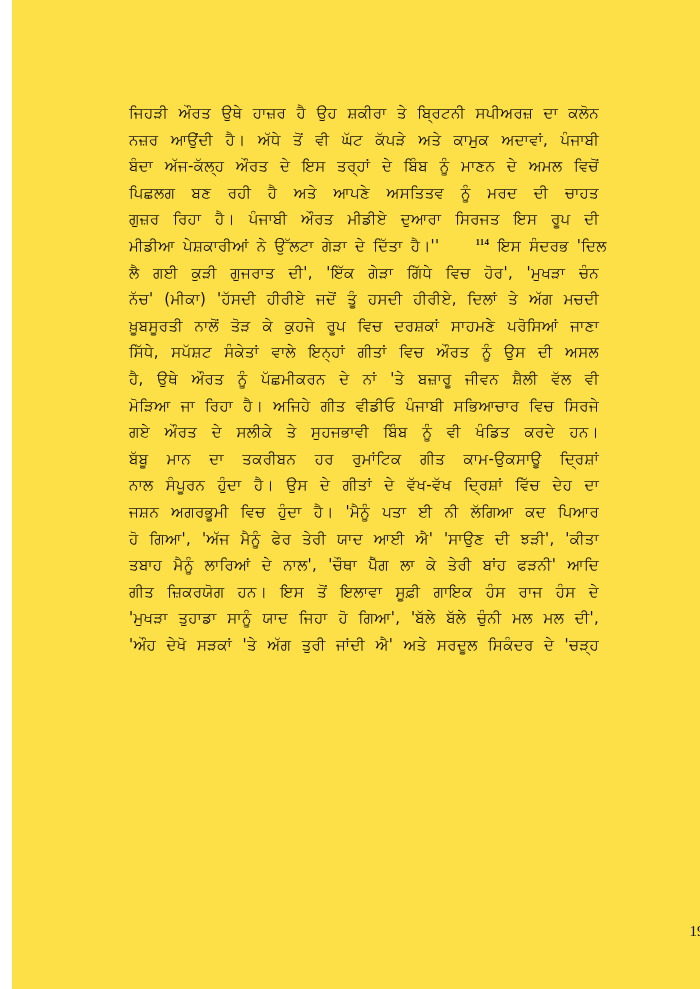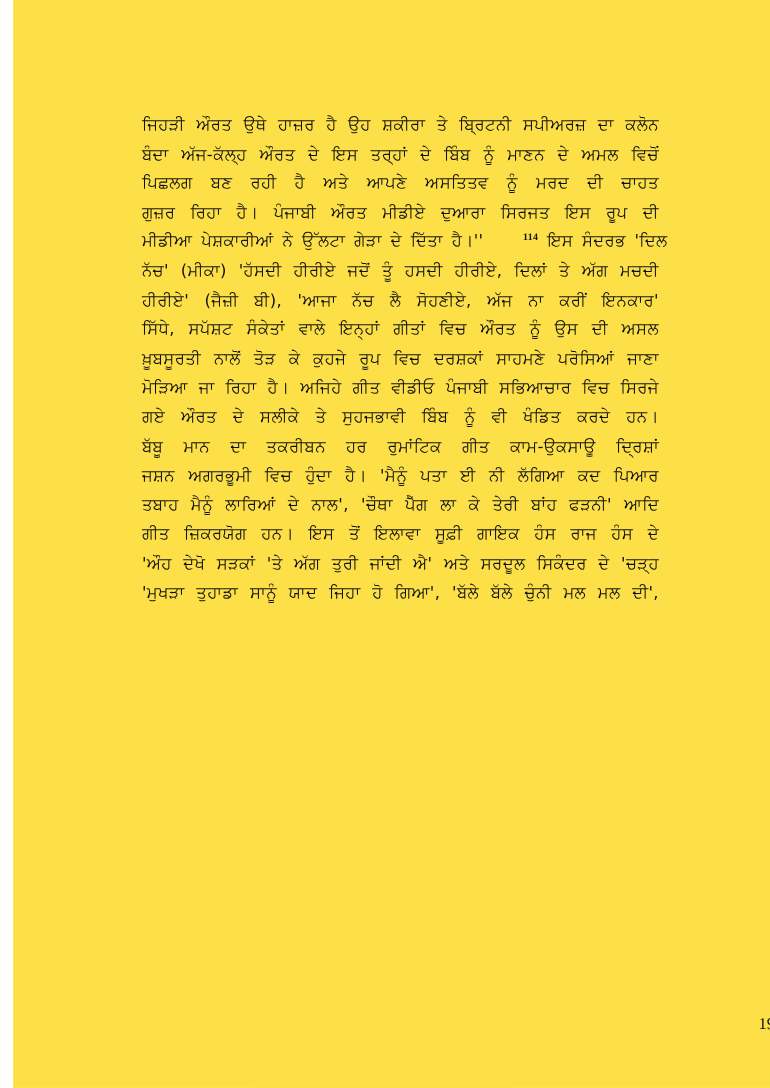--- a/index.html
+++ b/index.html
@@ -57,31 +57,35 @@
       font-size: 15px;
       color: #111111;
     }
   </style>
 </head>
 <body>
 
 <div class="page">
   <div class="body-text">
     <div class="line">ਜਿਹੜੀ ਔਰਤ ਉਥੇ ਹਾਜ਼ਰ ਹੈ ਉਹ ਸ਼ਕੀਰਾ ਤੇ ਬ੍ਰਿਟਨੀ ਸਪੀਅਰਜ਼ ਦਾ ਕਲੋਨ</div>
+    <div class="line">ਨਜ਼ਰ ਆਉਂਦੀ ਹੈ। ਅੱਧੇ ਤੋਂ ਵੀ ਘੱਟ ਕੱਪੜੇ ਅਤੇ ਕਾਮੁਕ ਅਦਾਵਾਂ, ਪੰਜਾਬੀ</div>
     <div class="line">ਬੰਦਾ ਅੱਜ-ਕੱਲ੍ਹ ਔਰਤ ਦੇ ਇਸ ਤਰ੍ਹਾਂ ਦੇ ਬਿੰਬ ਨੂੰ ਮਾਣਨ ਦੇ ਅਮਲ ਵਿਚੋਂ</div>
     <div class="line">ਪਿਛਲਗ ਬਣ ਰਹੀ ਹੈ ਅਤੇ ਆਪਣੇ ਅਸਤਿਤਵ ਨੂੰ ਮਰਦ ਦੀ ਚਾਹਤ</div>
     <div class="line">ਗੁਜ਼ਰ ਰਿਹਾ ਹੈ। ਪੰਜਾਬੀ ਔਰਤ ਮੀਡੀਏ ਦੁਆਰਾ ਸਿਰਜਤ ਇਸ ਰੂਪ ਦੀ</div>
     <div class="line"><span>ਮੀਡੀਆ ਪੇਸ਼ਕਾਰੀਆਂ ਨੇ ਉੱਲਟਾ ਗੇੜਾ ਦੇ ਦਿੱਤਾ ਹੈ।''</span><sup>114</sup> <span>ਇਸ ਸੰਦਰਭ 'ਦਿਲ</span></div>
+    <div class="line">ਲੈ ਗਈ ਕੁੜੀ ਗੁਜਰਾਤ ਦੀ', 'ਇੱਕ ਗੇੜਾ ਗਿੱਧੇ ਵਿਚ ਹੋਰ', 'ਮੁਖੜਾ ਚੰਨ</div>
     <div class="line">ਨੱਚ' (ਮੀਕਾ) 'ਹੱਸਦੀ ਹੀਰੀਏ ਜਦੋਂ ਤੂੰ ਹਸਦੀ ਹੀਰੀਏ, ਦਿਲਾਂ ਤੇ ਅੱਗ ਮਚਦੀ</div>
-    <div class="line">ਹੀਰੀਏ' (ਜੈਜ਼ੀ ਬੀ), 'ਆਜਾ ਨੱਚ ਲੈ ਸੋਹਣੀਏ, ਅੱਜ ਨਾ ਕਰੀਂ ਇਨਕਾਰ'</div>
+    <div class="line">ਖ਼ੂਬਸੂਰਤੀ ਨਾਲੋਂ ਤੋੜ ਕੇ ਕੁਹਜੇ ਰੂਪ ਵਿਚ ਦਰਸ਼ਕਾਂ ਸਾਹਮਣੇ ਪਰੋਸਿਆਂ ਜਾਣਾ</div>
     <div class="line">ਸਿੱਧੇ, ਸਪੱਸ਼ਟ ਸੰਕੇਤਾਂ ਵਾਲੇ ਇਨ੍ਹਾਂ ਗੀਤਾਂ ਵਿਚ ਔਰਤ ਨੂੰ ਉਸ ਦੀ ਅਸਲ</div>
-    <div class="line">ਖ਼ੂਬਸੂਰਤੀ ਨਾਲੋਂ ਤੋੜ ਕੇ ਕੁਹਜੇ ਰੂਪ ਵਿਚ ਦਰਸ਼ਕਾਂ ਸਾਹਮਣੇ ਪਰੋਸਿਆਂ ਜਾਣਾ</div>
+    <div class="line">ਹੈ, ਉਥੇ ਔਰਤ ਨੂੰ ਪੱਛਮੀਕਰਨ ਦੇ ਨਾਂ 'ਤੇ ਬਜ਼ਾਰੂ ਜੀਵਨ ਸ਼ੈਲੀ ਵੱਲ ਵੀ</div>
     <div class="line">ਮੋੜਿਆ ਜਾ ਰਿਹਾ ਹੈ। ਅਜਿਹੇ ਗੀਤ ਵੀਡੀਓ ਪੰਜਾਬੀ ਸਭਿਆਚਾਰ ਵਿਚ ਸਿਰਜੇ</div>
     <div class="line">ਗਏ ਔਰਤ ਦੇ ਸਲੀਕੇ ਤੇ ਸੁਹਜਭਾਵੀ ਬਿੰਬ ਨੂੰ ਵੀ ਖੰਡਿਤ ਕਰਦੇ ਹਨ।</div>
     <div class="line">ਬੱਬੂ ਮਾਨ ਦਾ ਤਕਰੀਬਨ ਹਰ ਰੁਮਾਂਟਿਕ ਗੀਤ ਕਾਮ-ਉਕਸਾਊ ਦ੍ਰਿਸ਼ਾਂ</div>
+    <div class="line">ਨਾਲ ਸੰਪੂਰਨ ਹੁੰਦਾ ਹੈ। ਉਸ ਦੇ ਗੀਤਾਂ ਦੇ ਵੱਖ-ਵੱਖ ਦ੍ਰਿਸ਼ਾਂ ਵਿੱਚ ਦੇਹ ਦਾ</div>
     <div class="line">ਜਸ਼ਨ ਅਗਰਭੂਮੀ ਵਿਚ ਹੁੰਦਾ ਹੈ। 'ਮੈਨੂੰ ਪਤਾ ਈ ਨੀ ਲੱਗਿਆ ਕਦ ਪਿਆਰ</div>
+    <div class="line">ਹੋ ਗਿਆ', 'ਅੱਜ ਮੈਨੂੰ ਫੇਰ ਤੇਰੀ ਯਾਦ ਆਈ ਐ' 'ਸਾਉਣ ਦੀ ਝੜੀ', 'ਕੀਤਾ</div>
     <div class="line">ਤਬਾਹ ਮੈਨੂੰ ਲਾਰਿਆਂ ਦੇ ਨਾਲ', 'ਚੌਥਾ ਪੈੱਗ ਲਾ ਕੇ ਤੇਰੀ ਬਾਂਹ ਫੜਨੀ' ਆਦਿ</div>
     <div class="line">ਗੀਤ ਜ਼ਿਕਰਯੋਗ ਹਨ। ਇਸ ਤੋਂ ਇਲਾਵਾ ਸੂਫ਼ੀ ਗਾਇਕ ਹੰਸ ਰਾਜ ਹੰਸ ਦੇ</div>
+    <div class="line">'ਮੁਖੜਾ ਤੁਹਾਡਾ ਸਾਨੂੰ ਯਾਦ ਜਿਹਾ ਹੋ ਗਿਆ', 'ਬੱਲੇ ਬੱਲੇ ਚੁੰਨੀ ਮਲ ਮਲ ਦੀ',</div>
     <div class="line">'ਔਹ ਦੇਖੋ ਸੜਕਾਂ 'ਤੇ ਅੱਗ ਤੁਰੀ ਜਾਂਦੀ ਐ' ਅਤੇ ਸਰਦੂਲ ਸਿਕੰਦਰ ਦੇ 'ਚੜ੍ਹ</div>
-    <div class="line">'ਮੁਖੜਾ ਤੁਹਾਡਾ ਸਾਨੂੰ ਯਾਦ ਜਿਹਾ ਹੋ ਗਿਆ', 'ਬੱਲੇ ਬੱਲੇ ਚੁੰਨੀ ਮਲ ਮਲ ਦੀ',</div>
   </div>
   <div class="page-number">199</div>
 </div>
 
 </body></html>

